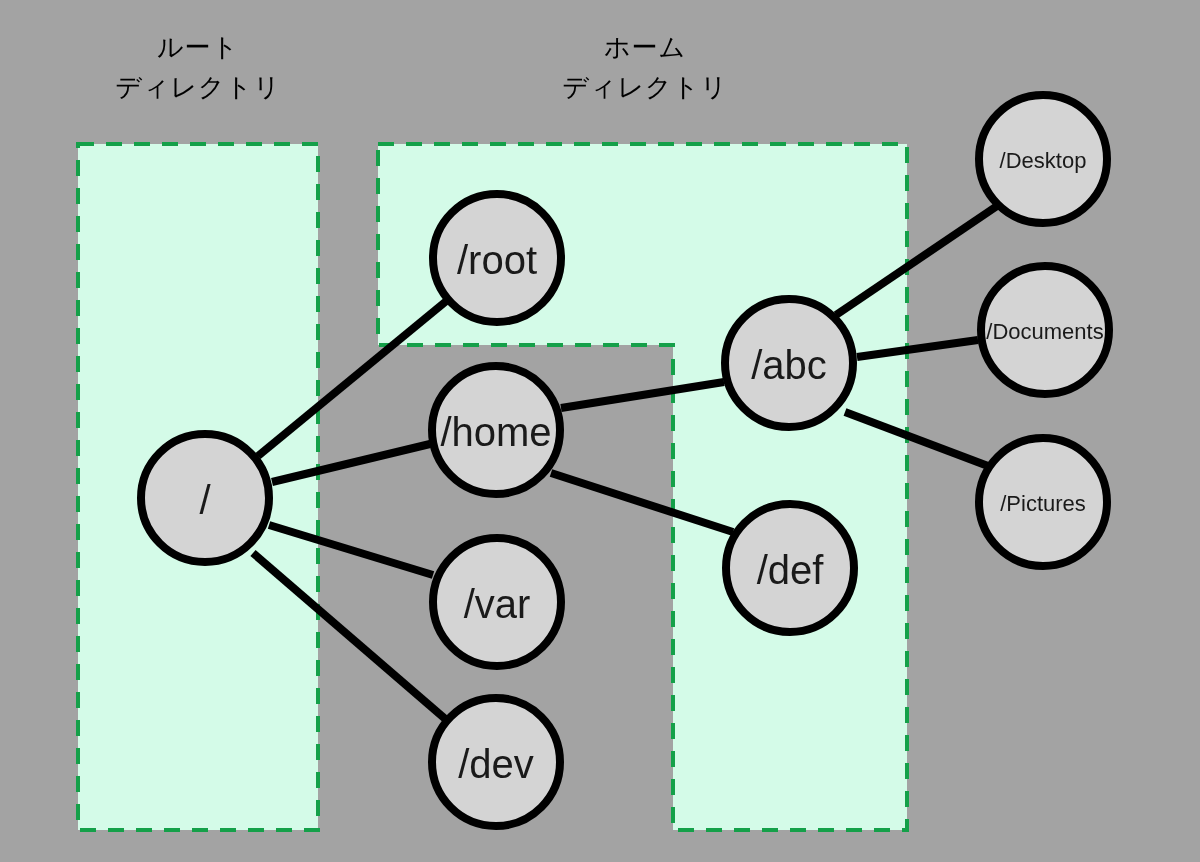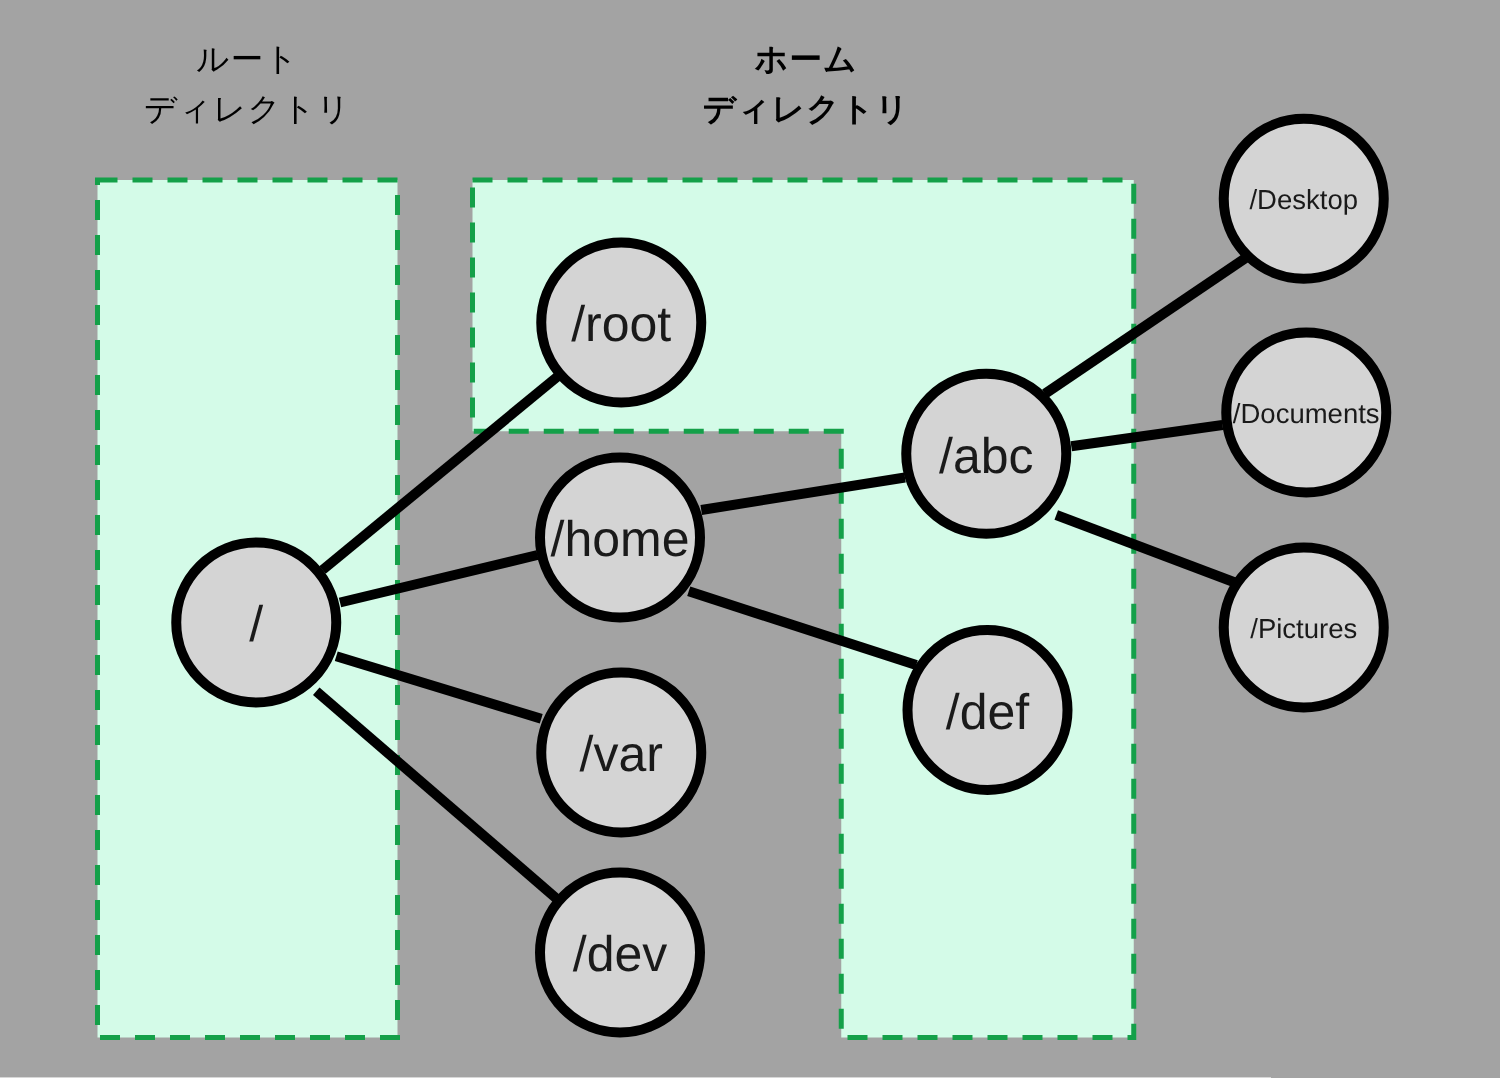--- a/index.html
+++ b/index.html
@@ -45,21 +45,21 @@
 </head>
 <body>
 
 <div id="canvas">
 
   <div class="region-label" style="left: 78px; top: 28px; width: 240px;">
     <div>ルート</div>
     <div>ディレクトリ</div>
   </div>
 
-  <div class="region-label" style="left: 545px; top: 28px; width: 200px; font-weight: bold;">
+  <div class="region-label" style="left: 545px; top: 28px; width: 200px;">
     <div>ホーム</div>
     <div>ディレクトリ</div>
   </div>
 
   <svg id="diagram-svg" viewBox="0 0 1200 862">
 
     <g>
 
       <rect x="78" y="144" width="240" height="686" fill="#d4fbe8" stroke="#14a049" stroke-width="4" stroke-dasharray="16 12"></rect>
 

